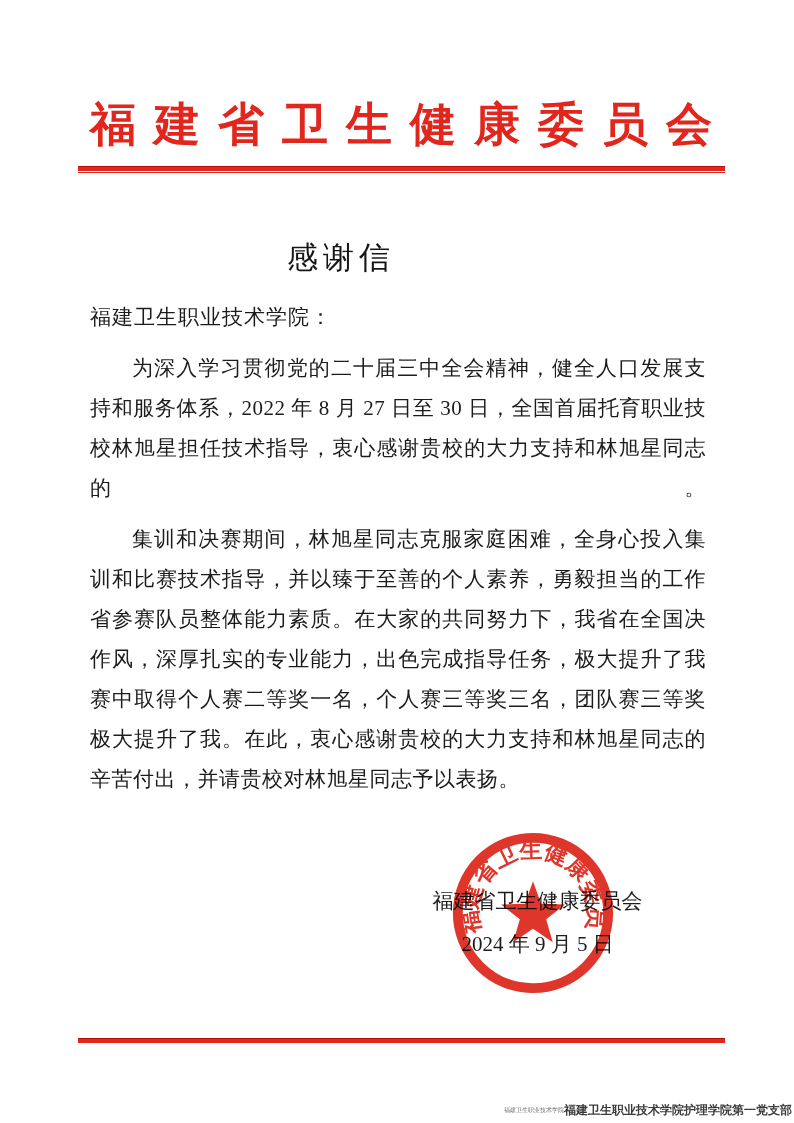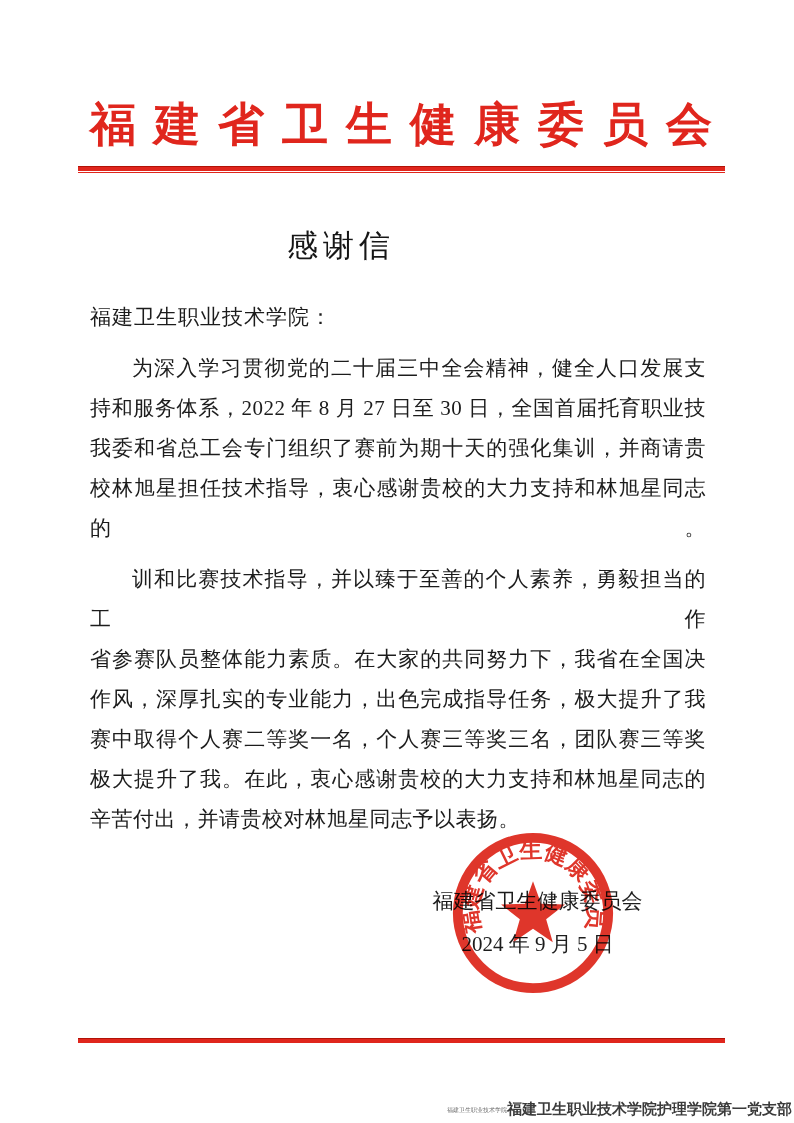--- a/index.html
+++ b/index.html
@@ -22,21 +22,21 @@
     position:absolute;left:78px;width:647px;
   }
   .rule-top{top:166px;}
   .rule-bottom{top:1038px;}
   .rule .thick{height:4px;background:#e0261d;border-top:1px solid #b21207;}
   .rule .gap{height:1px;background:#ffffff;}
   .rule .thin{height:1px;background:#e0261d;}
 
   
   .letter-title{
-    position:absolute;top:225px;left:0;width:682px;text-align:center;
+    position:absolute;top:237px;left:0;width:682px;text-align:center;
     font-size:31px;color:#161616;letter-spacing:5px;font-weight:500;
   }
 
   
   .body-text{
     position:absolute;top:297px;left:90px;width:616px;
     font-size:21px;color:#1c1c1c;
   }
   .salutation{
     line-height:40px;letter-spacing:1px;
@@ -66,21 +66,21 @@
 
   
   .watermark{
     position:absolute;top:1100px;right:2px;width:520px;text-align:right;
     color:#3b3b3b;white-space:nowrap;
   }
   .watermark .wm-prefix{
     font-size:6px;color:#6d6d6d;letter-spacing:0px;vertical-align:2px;
   }
   .watermark .wm-main{
-    font-size:15px;font-weight:700;letter-spacing:0px;
+    font-size:12px;font-weight:700;letter-spacing:0px;
     font-family:"Liberation Sans","DejaVu Sans",sans-serif;
   }
 </style>
 </head>
 <body>
 
 <div class="page">
 
   <div class="letterhead">
     <div class="org">福建省卫生健康委员会</div>
@@ -91,24 +91,24 @@
     <div class="thin"></div>
   </div>
 
   <div class="letter-title">感谢信</div>
 
   <div class="body-text">
     <div class="salutation">福建卫生职业技术学院：</div>
     <div class="paragraph para1">
         <div class="body-line">为深入学习贯彻党的二十届三中全会精神，健全人口发展支</div>
         <div class="body-line">持和服务体系，2022 年 8 月 27 日至 30 日，全国首届托育职业技</div>
-        <div class="body-line">我委和省总工会专门组织了赛前为期十天的强化集训，并商请贵</div>
         <div class="body-line">校林旭星担任技术指导，衷心感谢贵校的大力支持和林旭星同志的。</div>
       </div>
     <div class="paragraph para2">
+        <div class="body-line">集训和决赛期间，林旭星同志克服家庭困难，全身心投入集</div>
         <div class="body-line">训和比赛技术指导，并以臻于至善的个人素养，勇毅担当的工作</div>
         <div class="body-line">省参赛队员整体能力素质。在大家的共同努力下，我省在全国决</div>
         <div class="body-line">作风，深厚扎实的专业能力，出色完成指导任务，极大提升了我</div>
         <div class="body-line">赛中取得个人赛二等奖一名，个人赛三等奖三名，团队赛三等奖</div>
         <div class="body-line">极大提升了我。在此，衷心感谢贵校的大力支持和林旭星同志的</div>
         <div class="body-line">辛苦付出，并请贵校对林旭星同志予以表扬。</div>
       </div>
   </div>
 
   <div class="signature">

